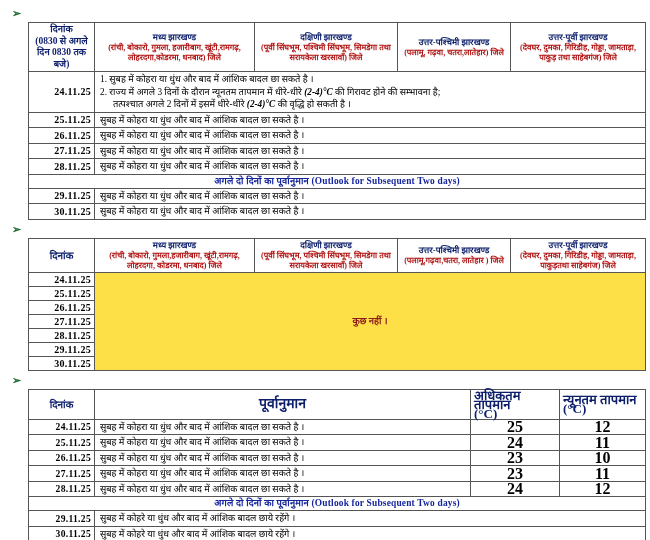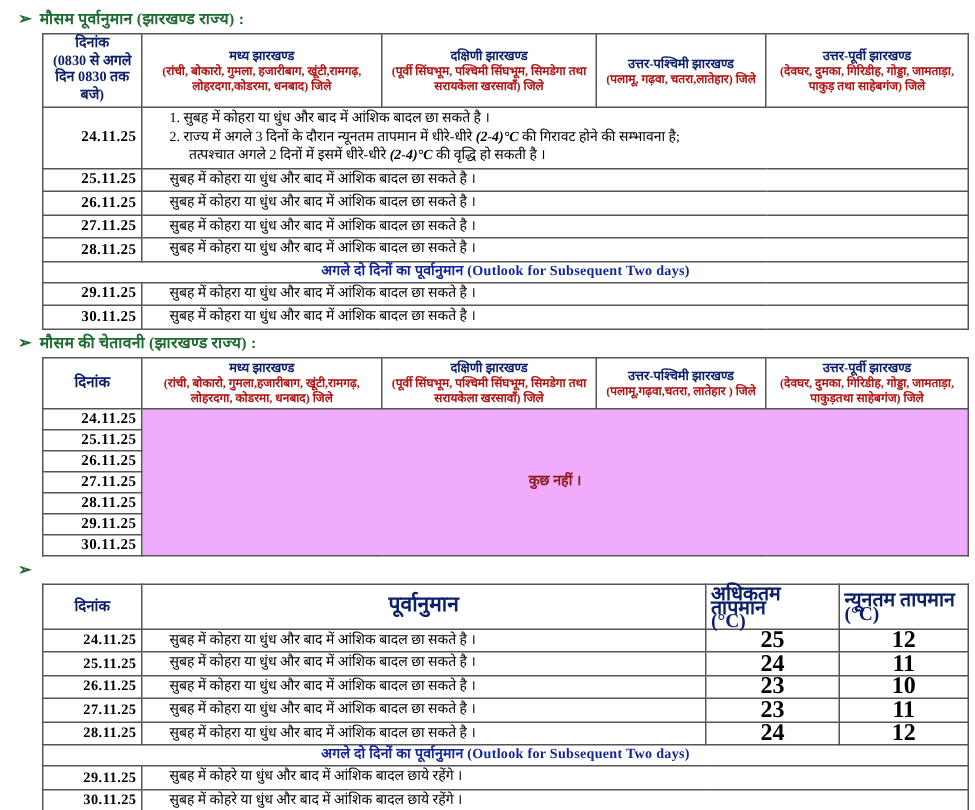--- a/index.html
+++ b/index.html
@@ -82,21 +82,21 @@
   .cell-date {
     text-align: right;
     font-weight: bold;
     font-size: 10px;
     letter-spacing: .3px;
     white-space: nowrap;
   }
   .cell-fc {
     font-size: 9.3px;
     line-height: 12.5px;
-    padding-left: 18px;
+    padding-left: 5px;
   }
   .cell-fc .num-item {
     display: block;
     text-indent: 0;
   }
   .cell-fc .cont {
     display: block;
     padding-left: 13px;
   }
   .ital { font-style: italic; font-weight: bold; }
@@ -105,21 +105,21 @@
     text-align: center;
     color: #14259c;
     font-weight: bold;
     font-size: 9.4px;
     letter-spacing: .2px;
     padding: 1px 16px;
   }
 
   
   .green-cell {
-    background: #f0abfc;
+    background: #fde047;
     color: #8b1a1a;
     text-align: center;
     font-weight: bold;
     font-size: 9.5px;
   }
   .w-hdr-date {
     text-align: center;
     font-weight: bold;
     color: #0d1f6b;
     font-size: 10px;
@@ -147,21 +147,20 @@
   }
   .t3 .cell-date { font-size: 9.6px; }
 </style>
 </head>
 <body>
 
 <div class="page">
 
   <div class="sec-head">
     <span class="arrow">➢</span>
-    <span>मौसम पूर्वानुमान (झारखण्ड राज्य) :</span>
   </div>
 
   <table class="t1">
     <colgroup>
       <col style="width:66px">
         <col style="width:160px">
         <col style="width:143px">
         <col style="width:113px">
         <col style="width:135px">
     </colgroup>
@@ -235,21 +234,20 @@
       </tr>
       <tr>
         <td class="cell-date">30.11.25</td>
         <td class="cell-fc" colspan="4">सुबह में कोहरा या धुंध और बाद में आंशिक बादल छा सकते है ।</td>
       </tr>
     </tbody>
   </table>
 
   <div class="sec-head">
     <span class="arrow">➢</span>
-    <span>मौसम की चेतावनी (झारखण्ड राज्य) :</span>
   </div>
 
   <table class="t2">
     <colgroup>
       <col style="width:66px">
         <col style="width:160px">
         <col style="width:143px">
         <col style="width:113px">
         <col style="width:135px">
     </colgroup>

